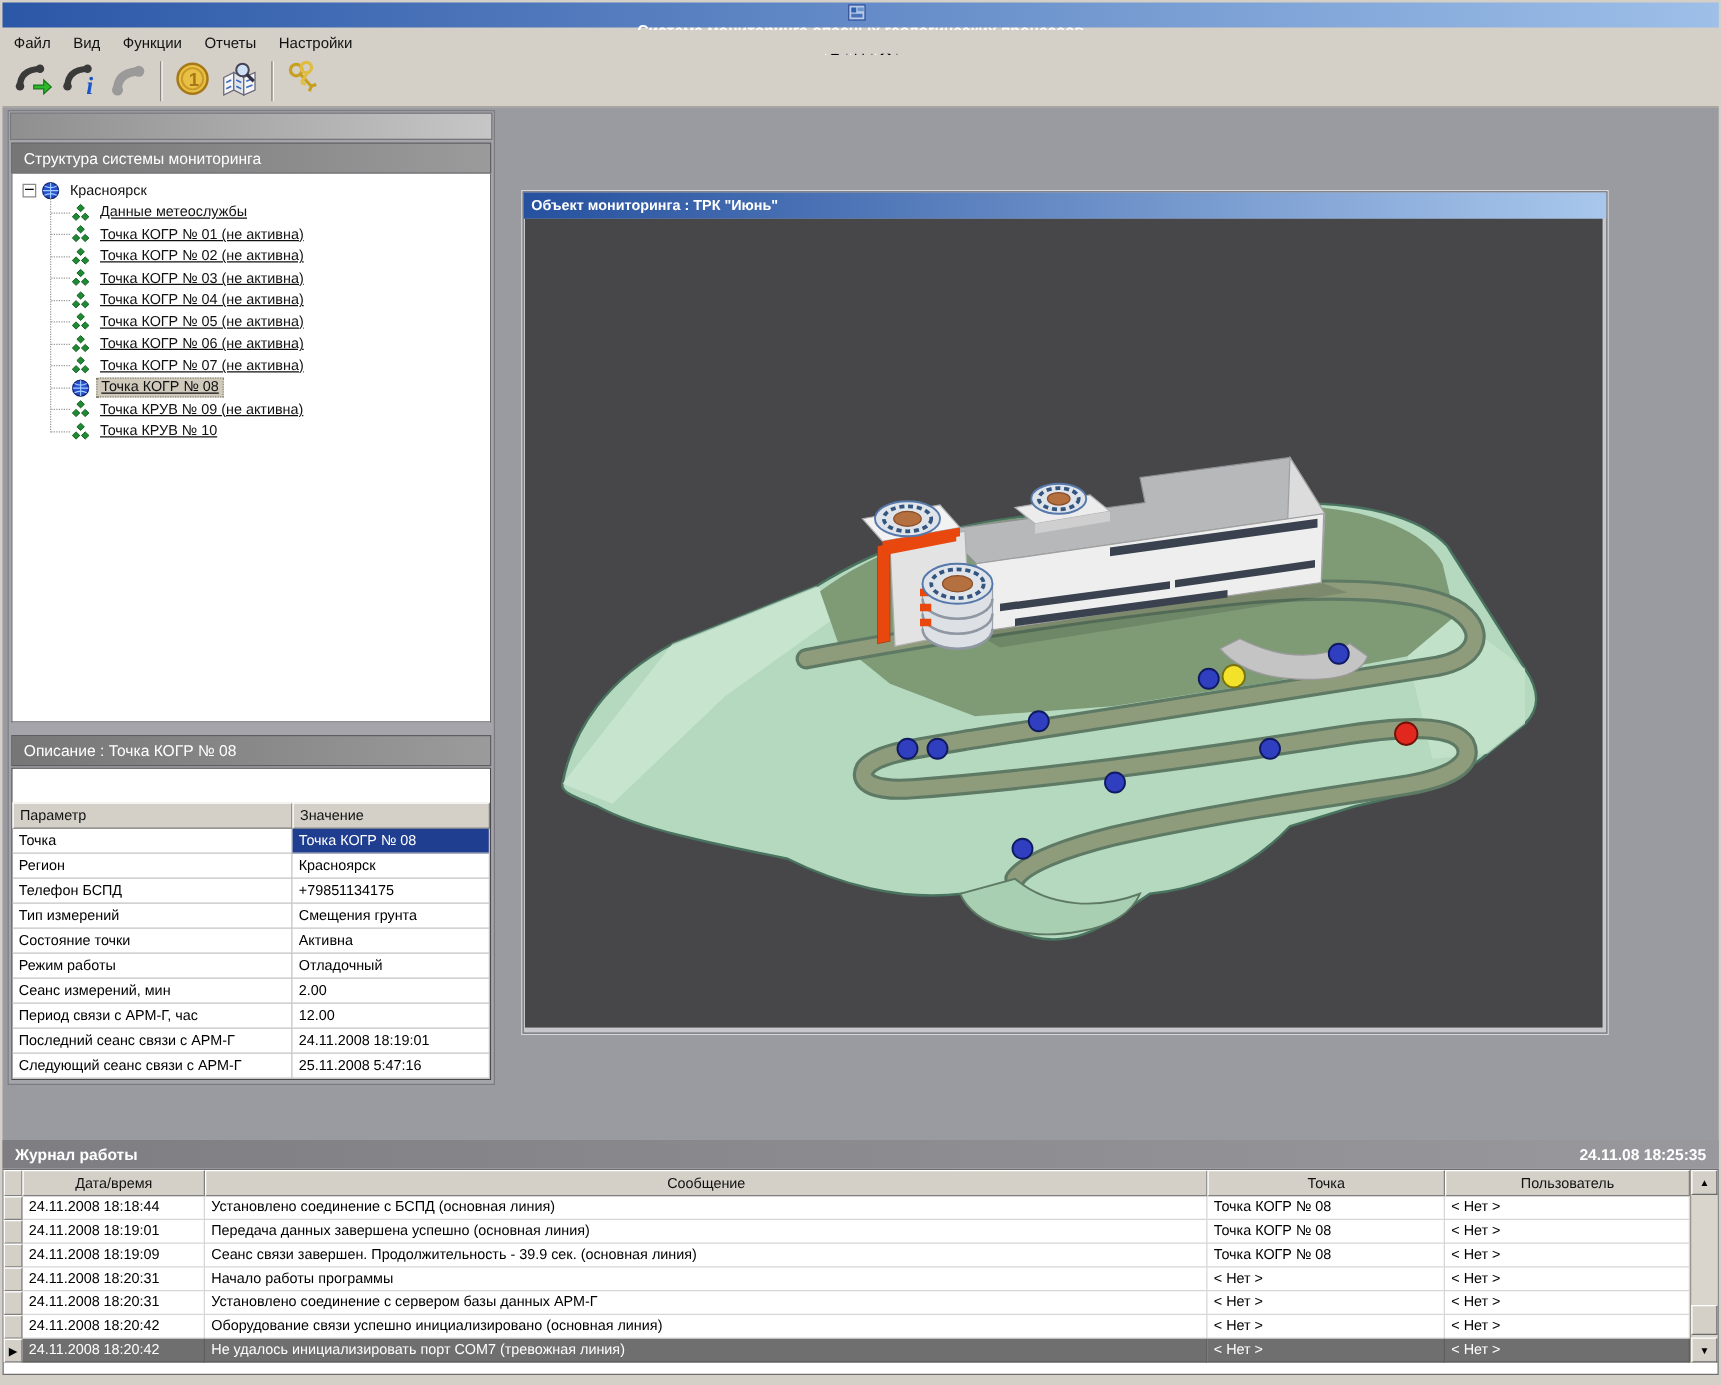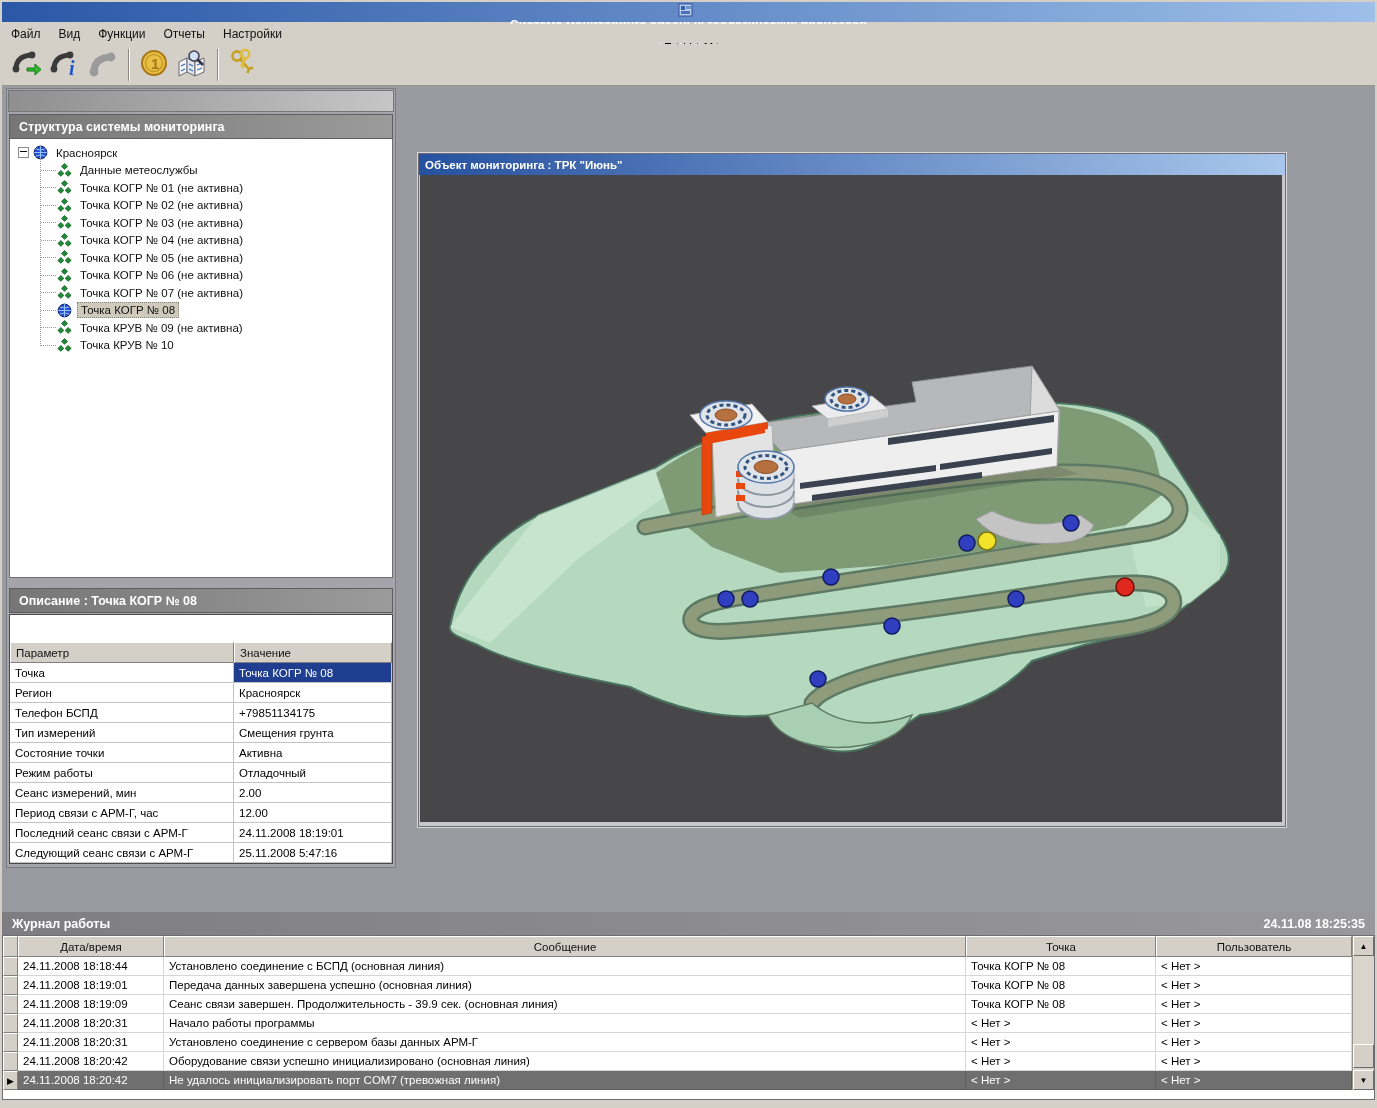--- a/index.html
+++ b/index.html
@@ -25,31 +25,31 @@
   .tb-group + .tb-group{border-left:1px solid #8c887f;box-shadow:1px 0 0 #fff inset;}
   .tb-btn{width:38px;height:32px;display:flex;align-items:center;justify-content:center;background:transparent;border:none;}
   
   .workspace{position:absolute;left:2px;top:86px;right:2px;bottom:8px;background:#9a9aa1;}
   
   .left-panel{position:absolute;left:4px;top:2px;width:390px;height:780px;background:#a4a4aa;
     border:1px solid #7c7c80;box-sizing:border-box;}
   .panel-gradient{height:20px;margin:1px;background:linear-gradient(to right,#8f8f8f,#c6c6c6);
     border:1px solid #77777b;}
   .panel-header{height:23px;margin:2px 2px 0 2px;background:linear-gradient(to right,#767676,#9b9b9b);
-    color:#fff;font-weight:bold;font-size:12.5px;display:flex;align-items:center;padding-left:9px;
+    color:#fff;font-weight:normal;font-size:12.5px;display:flex;align-items:center;padding-left:9px;
     border:1px solid #5e5e62;}
   .tree-body{height:439px;margin:0 2px;background:#fff;border:1px solid #6e6e72;border-top:none;
     overflow:hidden;font-size:11.5px;color:#111;padding-top:5px;box-sizing:border-box;}
   .tree-row{height:17.5px;display:flex;align-items:center;white-space:nowrap;}
   .tree-row.root{padding-left:8px;}
   .expand-box{width:9px;height:9px;border:1px solid #8a8a8a;background:#fff;position:relative;margin-right:4px;}
   .expand-box::after{content:"";position:absolute;left:1px;right:1px;top:3px;height:1px;background:#000;}
   .tree-children{position:relative;}
   .tree-children::before{content:"";position:absolute;left:30px;top:-4px;bottom:8px;border-left:1px dotted #9a9a9a;}
-  .tree-children .tree-row{padding-left:31px;}
+  .tree-children .tree-row{padding-left:31px;text-decoration:underline;}
   .tree-children .tree-row::before{content:"";width:15px;border-top:1px dotted #9a9a9a;margin-right:1px;}
   .tree-icon{width:15px;height:15px;display:inline-flex;margin-right:5px;flex:none;}
   .tree-label{padding:1px 3px;}
   .tree-row.selected .tree-label{background:#cfcabc;border:1px dotted #8a8677;}
   .desc-header{margin-top:10px;}
   .desc-table{margin:1px 2px;background:#fff;border:1px solid #4a4a4e;height:250px;box-sizing:border-box;font-size:11.5px;}
   .desc-hrow,.desc-row{display:grid;grid-template-columns:224px 1fr;}
   .desc-col-h{height:19px;background:#d4d0c8;border-top:1px solid #fff;border-left:1px solid #fff;
     border-right:1px solid #808080;border-bottom:1px solid #808080;display:flex;align-items:center;padding-left:5px;color:#111;margin-top:27px;}
   .desc-cell{height:19px;border-right:1px solid #c3c3c3;border-bottom:1px solid #c3c3c3;

